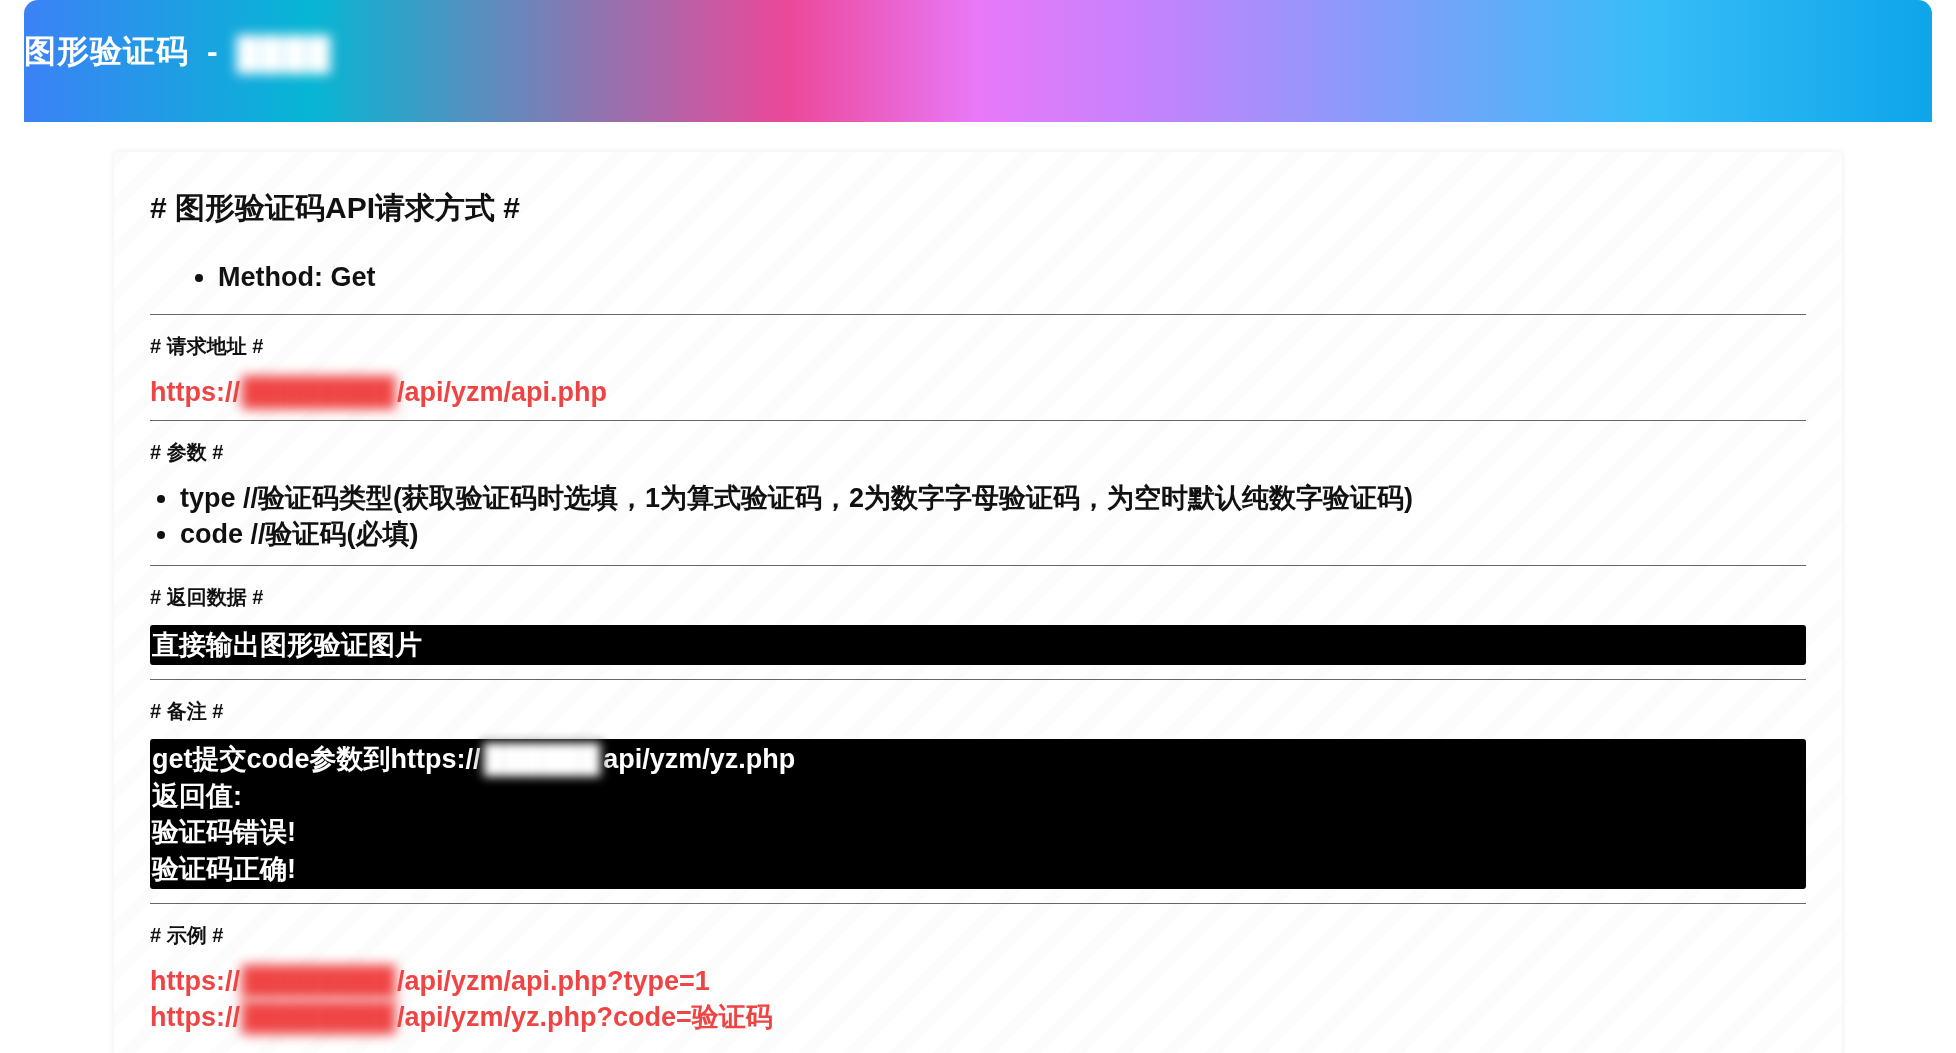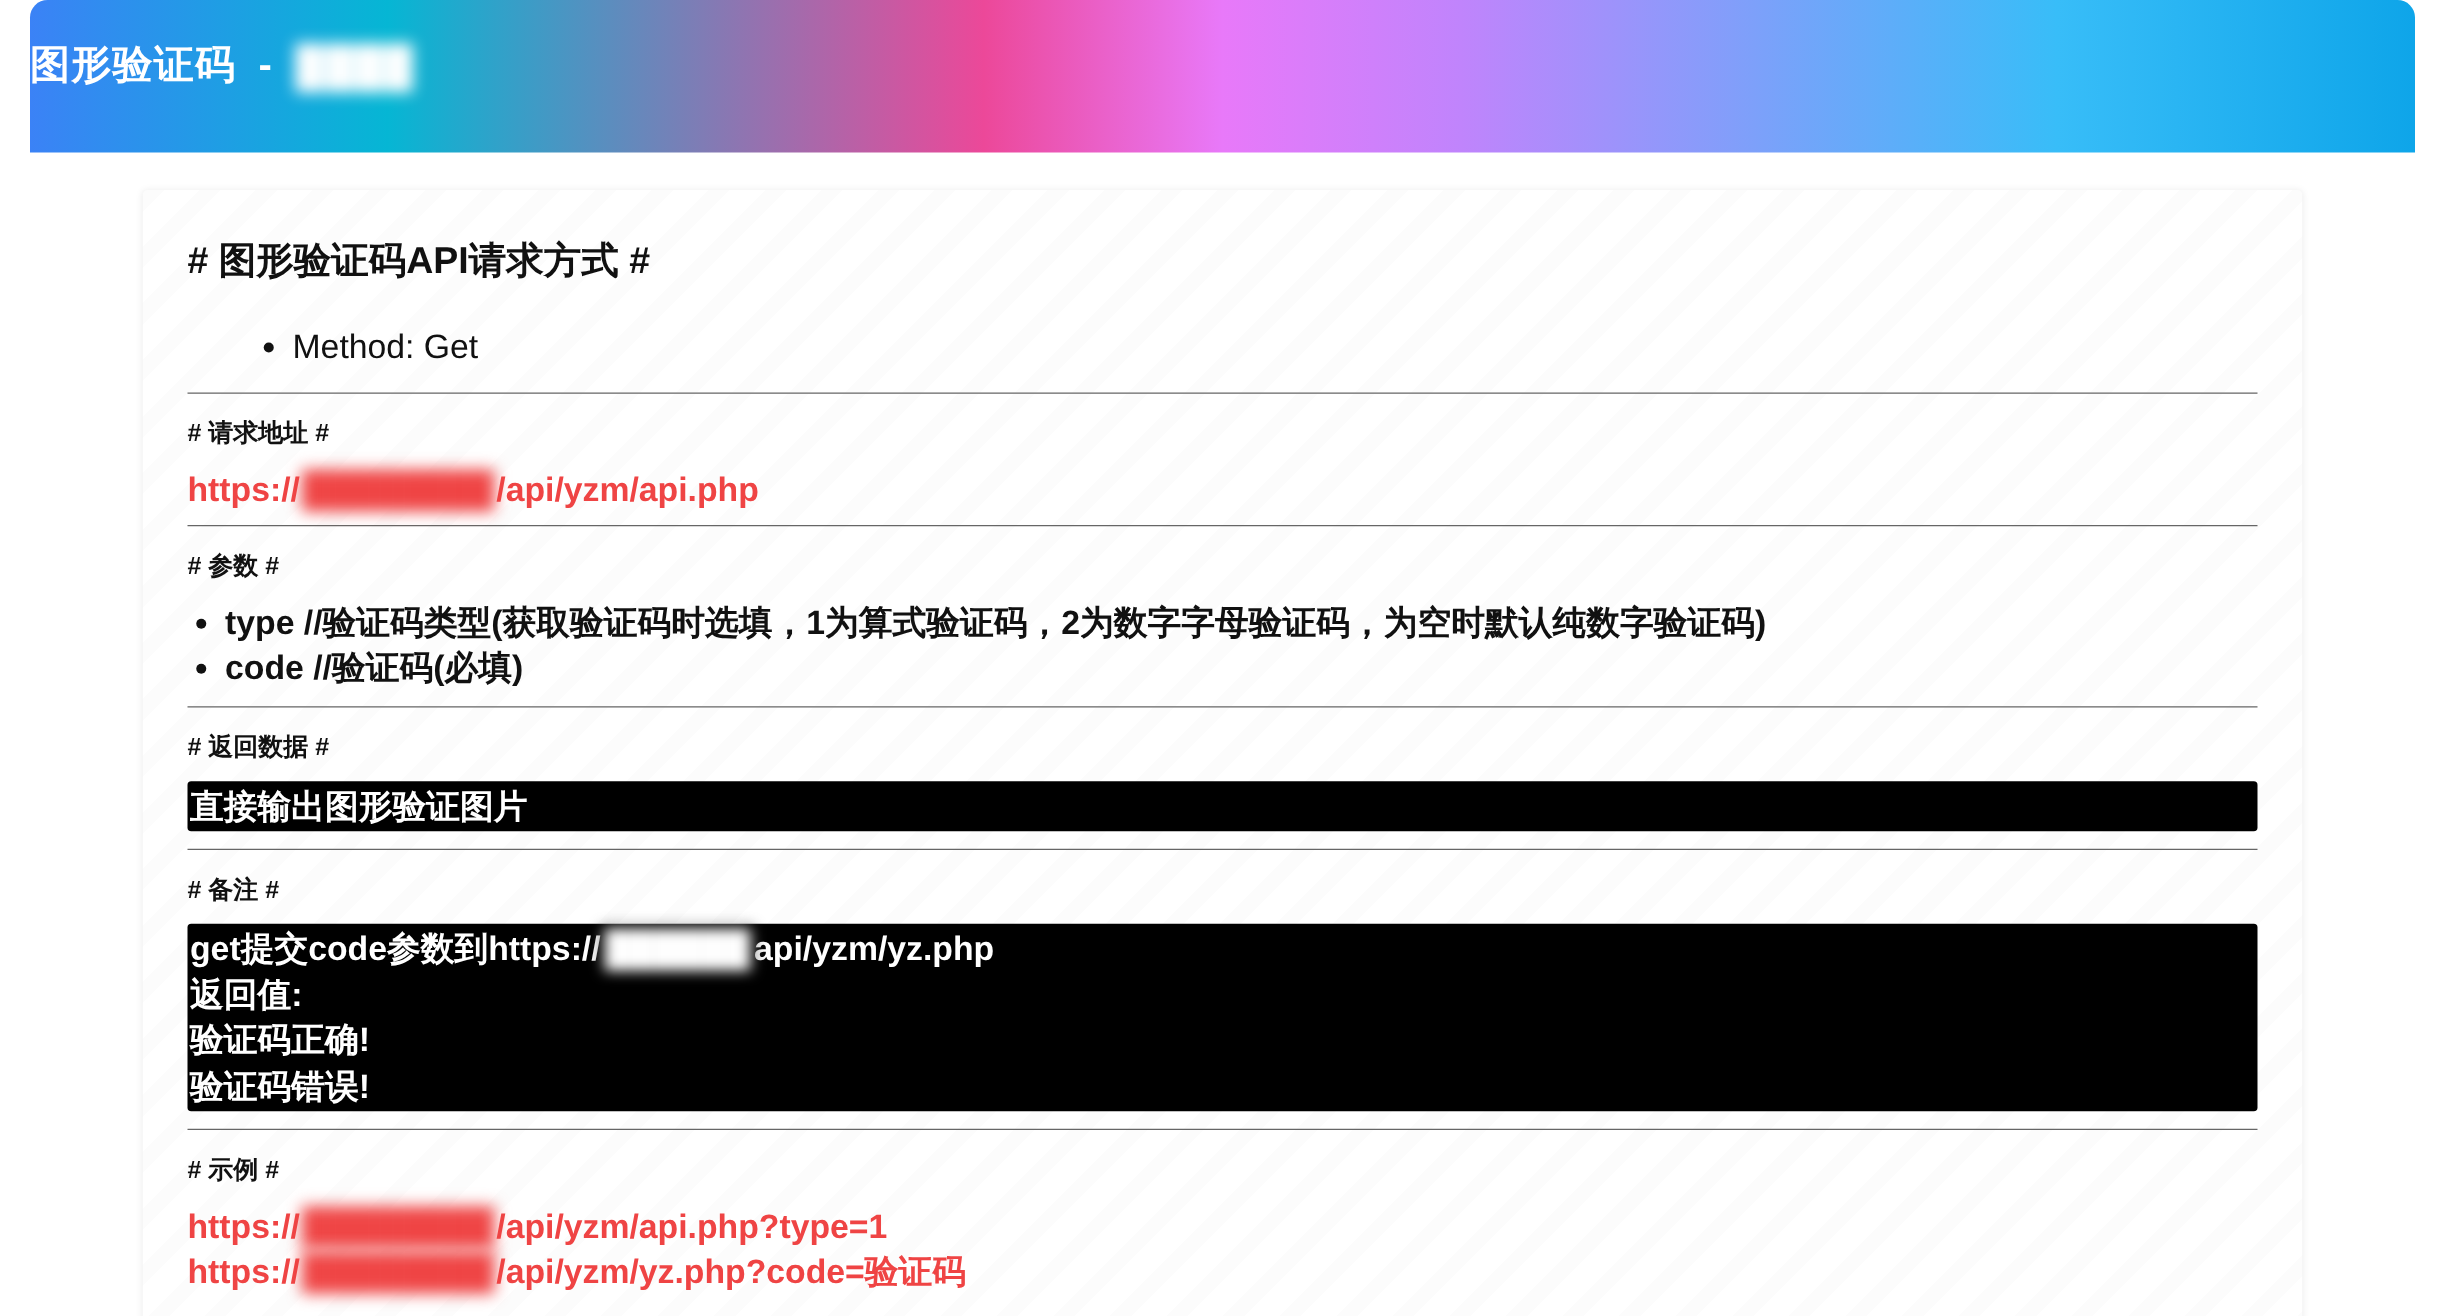--- a/index.html
+++ b/index.html
@@ -61,24 +61,23 @@
   .first-head {
     font-size: 30px;
     margin-bottom: 28px;
   }
   ul.bullets {
     margin: 0 0 6px 0;
     padding-left: 68px;
   }
   ul.bullets li {
     font-size: 27px;
-    font-weight: 400;
+    font-weight: 700;
     color: #111;
     line-height: 1.5;
-    margin-left: 16px;
   }
   ul.params {
     margin: 0 0 2px 0;
     padding-left: 30px;
   }
   ul.params li {
     font-size: 27px;
     font-weight: 700;
     color: #111;
     line-height: 1.35;
@@ -161,22 +160,22 @@
       </div>
     </div>
 
     <div class="section">
       <div class="sec-head"># 备注 #</div>
       <div class="black-block">
         <span class="line">
           <span>get提交code参数到https://</span><span class="black-blur">██████</span><span>api/yzm/yz.php</span>
         </span>
         <span class="line">返回值:</span>
+        <span class="line">验证码错误!</span>
         <span class="line">验证码正确!</span>
-        <span class="line">验证码错误!</span>
       </div>
     </div>
 
     <div class="section no-border">
       <div class="sec-head"># 示例 #</div>
       <div class="link-line">
         <span>https://</span><span class="blurseg">████████</span><span>/api/yzm/api.php?type=1</span>
       </div>
       <div class="link-line">
         <span>https://</span><span class="blurseg">████████</span><span>/api/yzm/yz.php?code=验证码</span>

